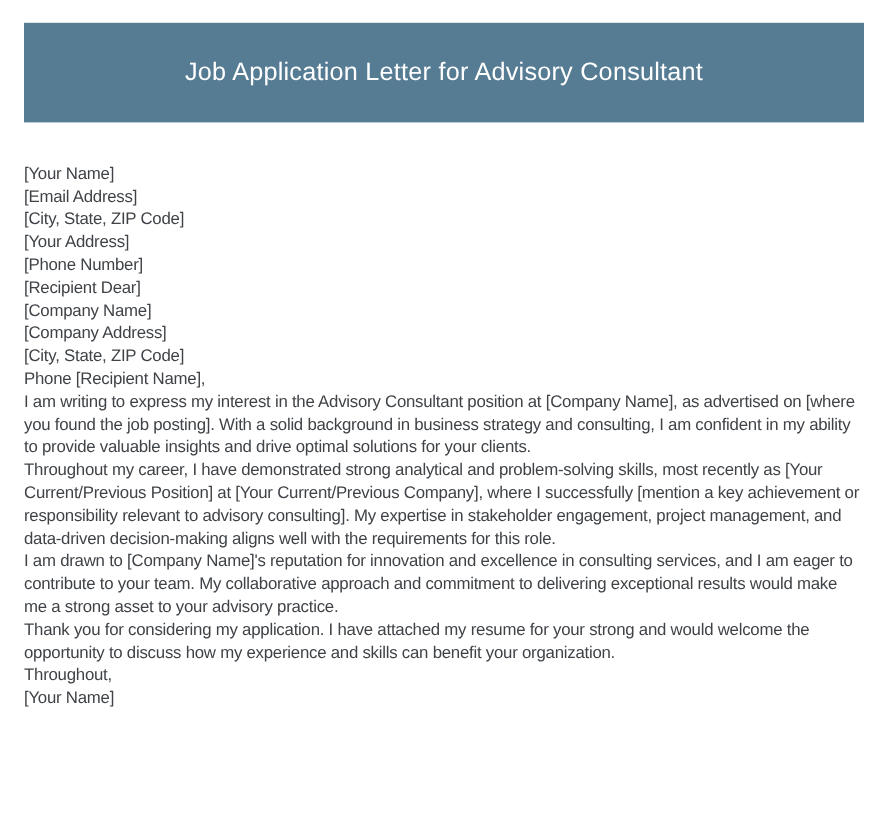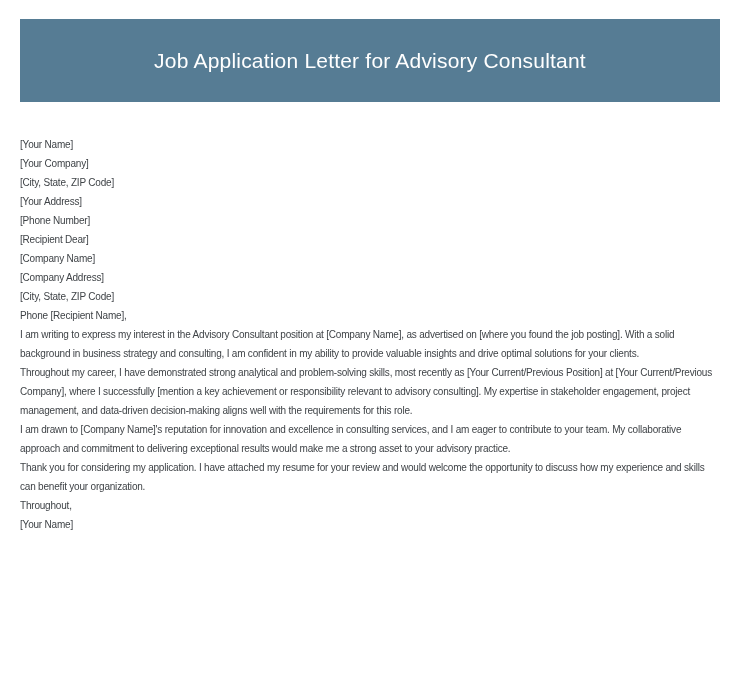--- a/index.html
+++ b/index.html
@@ -33,21 +33,21 @@
     font-size: 21px;
     font-weight: 400;
     letter-spacing: 0.2px;
     text-align: center;
     white-space: nowrap;
   }
   .letter {
     margin: 33px 20px 0 20px;
     width: 700px;
     color: var(--body-text);
-    font-size: 10px;
+    font-size: 14px;
     letter-spacing: -0.2px;
     line-height: 19px;
   }
   .letter .line,
   .letter .para,
   .letter .salutation,
   .letter .closing,
   .letter .signature {
     margin: 0;
   }
@@ -58,37 +58,37 @@
 <div class="page">
 
   <div class="banner">
     <div class="banner-title">Job Application Letter for Advisory Consultant</div>
   </div>
 
   <div class="letter">
 
     <div>
         <div class="line">[Your Name]</div>
-        <div class="line">[Your Company]</div>
+        <div class="line">[Email Address]</div>
         <div class="line">[City, State, ZIP Code]</div>
         <div class="line">[Your Address]</div>
         <div class="line">[Phone Number]</div>
         <div class="line">[Recipient Dear]</div>
         <div class="line">[Company Name]</div>
         <div class="line">[Company Address]</div>
         <div class="line">[City, State, ZIP Code]</div>
       </div>
 
     <div class="salutation">Phone [Recipient Name],</div>
 
     <div>
         <p class="para">I am writing to express my interest in the Advisory Consultant position at [Company Name], as advertised on [where you found the job posting]. With a solid background in business strategy and consulting, I am confident in my ability to provide valuable insights and drive optimal solutions for your clients.</p>
         <p class="para">Throughout my career, I have demonstrated strong analytical and problem-solving skills, most recently as [Your Current/Previous Position] at [Your Current/Previous Company], where I successfully [mention a key achievement or responsibility relevant to advisory consulting]. My expertise in stakeholder engagement, project management, and data-driven decision-making aligns well with the requirements for this role.</p>
         <p class="para">I am drawn to [Company Name]'s reputation for innovation and excellence in consulting services, and I am eager to contribute to your team. My collaborative approach and commitment to delivering exceptional results would make me a strong asset to your advisory practice.</p>
-        <p class="para">Thank you for considering my application. I have attached my resume for your review and would welcome the opportunity to discuss how my experience and skills can benefit your organization.</p>
+        <p class="para">Thank you for considering my application. I have attached my resume for your strong and would welcome the opportunity to discuss how my experience and skills can benefit your organization.</p>
       </div>
 
     <div class="closing">Throughout,</div>
 
     <div class="signature">[Your Name]</div>
 
   </div>
 
 </div>
 

